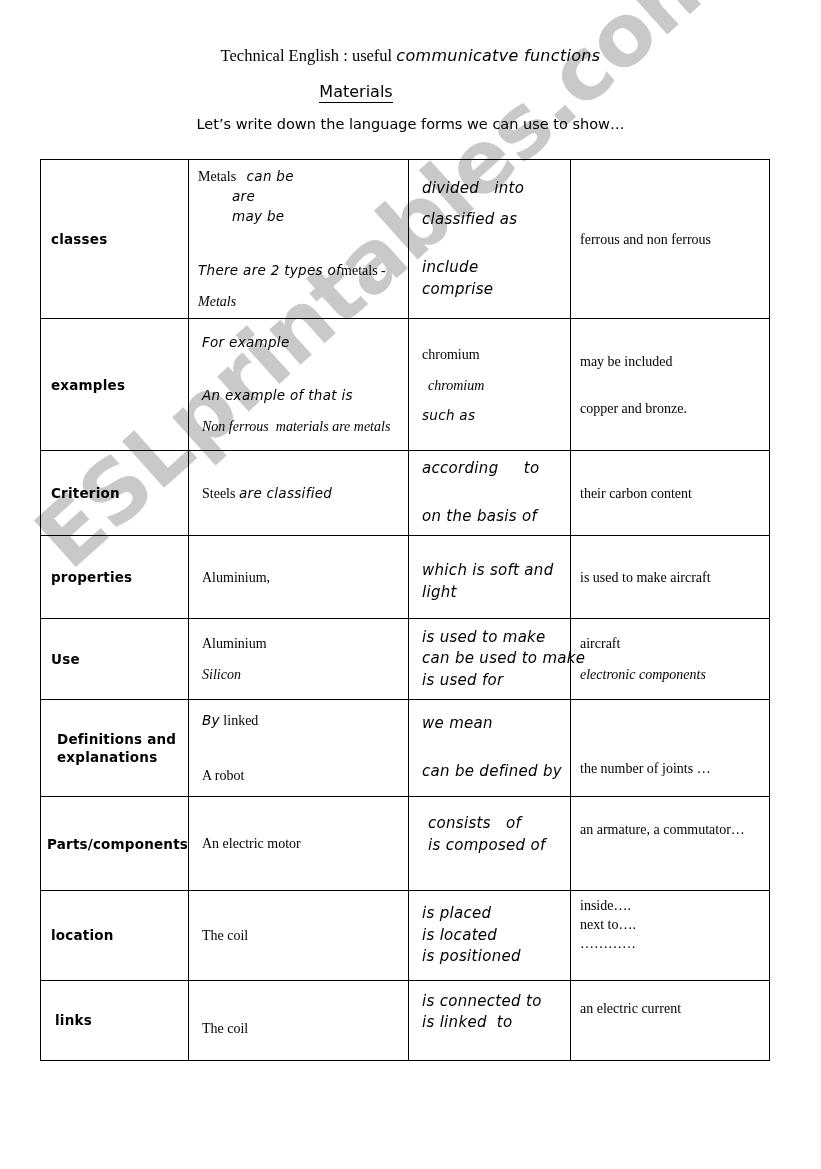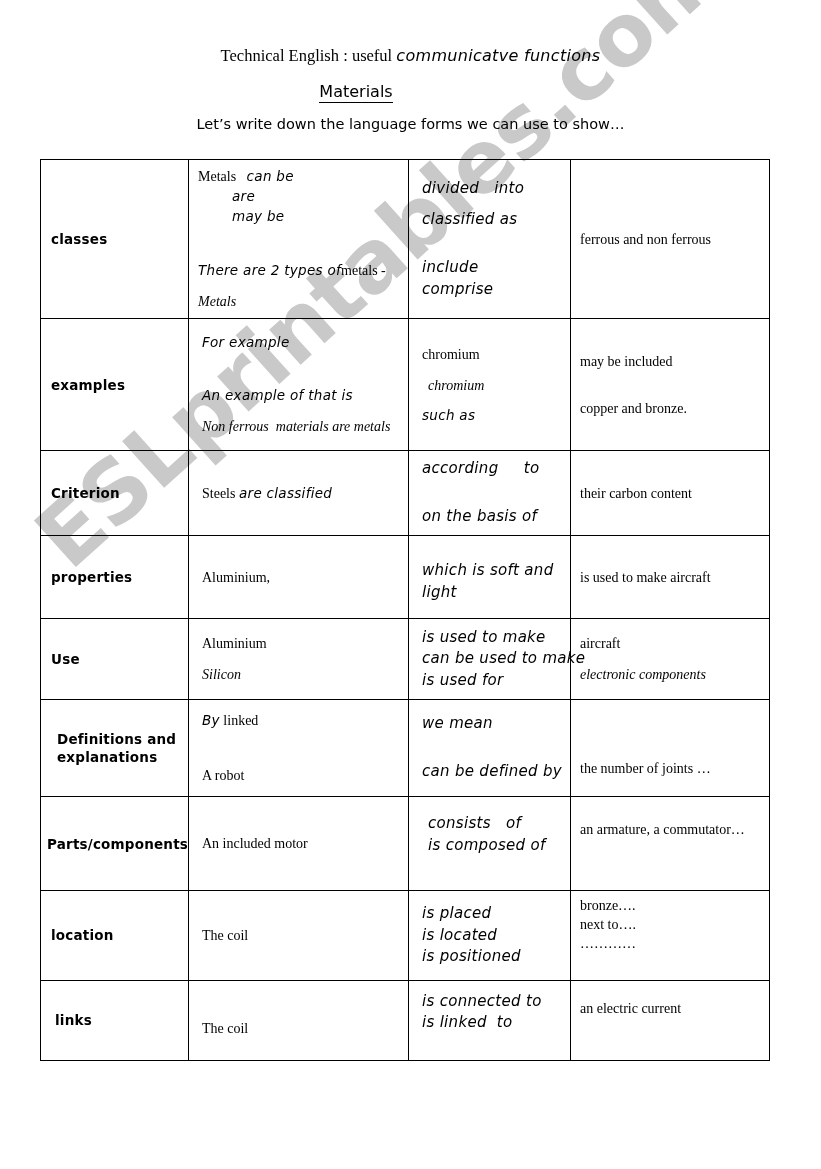--- a/index.html
+++ b/index.html
@@ -311,21 +311,21 @@
           </div>
         </td>
       </tr>
 
       <tr>
         <td style="height:93px">
           <div class="cell-inner cat" style="padding-left:6px">Parts/components</div>
         </td>
         <td>
           <div class="cell-inner serif">
-            <span class="line ind2">An included motor</span>
+            <span class="line ind2">An electric motor</span>
           </div>
         </td>
         <td>
           <div class="cell-inner hand" style="padding-bottom:24px">
             <span class="line ind3">consists   of</span>
             <span class="line ind3">is composed of</span>
           </div>
         </td>
         <td>
           <div class="cell-inner serif" style="padding-bottom:34px">
@@ -345,21 +345,21 @@
         </td>
         <td>
           <div class="cell-inner hand">
             <span class="line ind2">is placed</span>
             <span class="line ind2">is located</span>
             <span class="line ind2">is positioned</span>
           </div>
         </td>
         <td>
           <div class="cell-inner serif" style="padding-bottom:26px;line-height:1.35">
-            <span class="line">bronze….</span>
+            <span class="line">inside….</span>
             <span class="line">next to….</span>
             <span class="line">…………</span>
           </div>
         </td>
       </tr>
 
       <tr>
         <td style="height:79px">
           <div class="cell-inner cat" style="padding-left:14px">links</div>
         </td>

